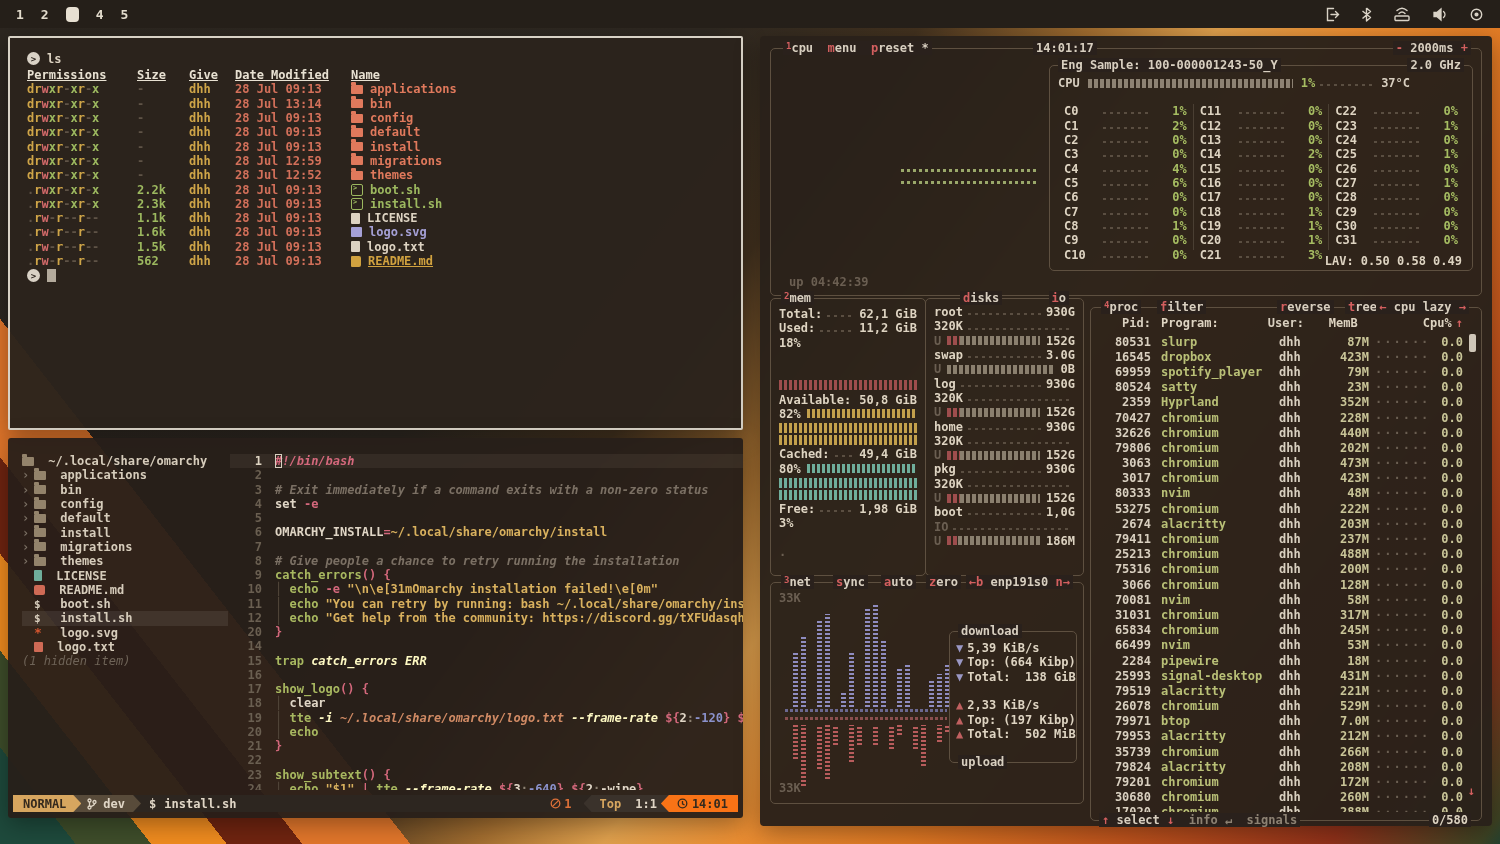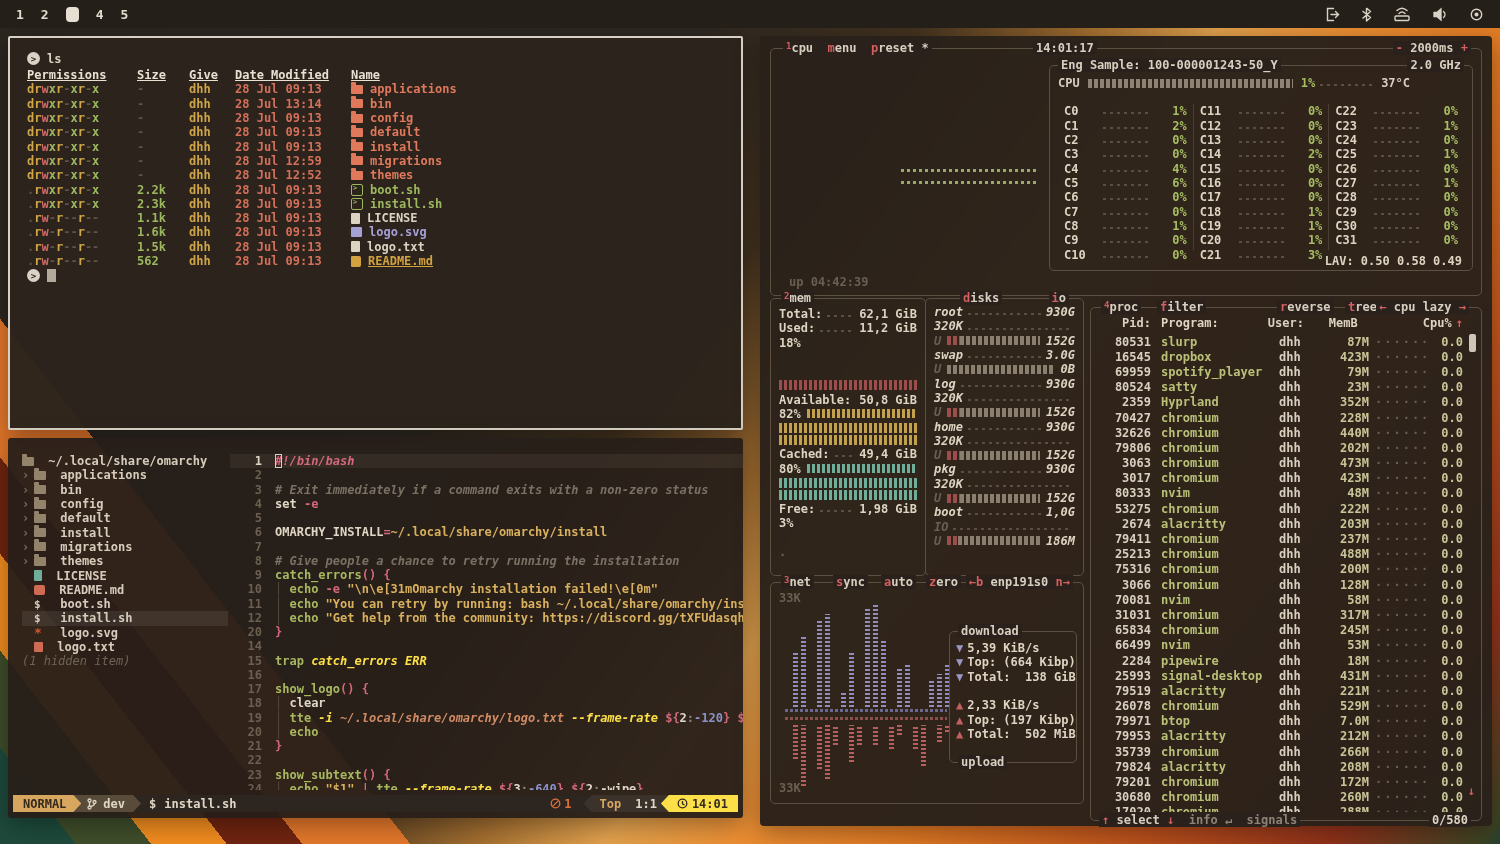--- a/index.html
+++ b/index.html
@@ -62,38 +62,38 @@
   .tic-svg{color:#d4552f;font:700 13px "DejaVu Sans Mono",monospace;width:12px;}
   .tic-txt{width:9px;height:10px;background:#cf6a55;border-radius:1px;}
   .thidden{color:#6e6357;font-style:italic;font-weight:400;}
   .codearea{position:absolute;left:222px;top:0;right:0;bottom:28px;padding-top:16px;overflow:hidden;}
   .cl{display:flex;height:14.25px;align-items:center;white-space:pre;}
   .cl .ln{width:32px;text-align:right;color:#6a5f51;padding-right:13px;flex:none;}
   .cl.cur{background:rgba(214,197,166,.08);}
   .cl.cur .ln{color:#ded4c2;}
   .wh{color:#e0d6c6;} .pk{color:#d4687c;} .yl{color:#d9b15e;} .gr{color:#a8b860;}
   .cm{color:#7b7064;font-style:italic;} .bl{color:#8b92cc;} .dm{color:#8d8273;}
-  .it{font-style:italic;} .itr{color:#fde047;font-style:italic;}
+  .it{font-style:italic;} .itr{color:#fef9c3;font-style:italic;}
   .sal{color:#d08a64;font-style:italic;} .gd{color:#55493d;}
   .curch{outline:1px solid #d8cfc0;outline-offset:-1px;}
   
   .sl{position:absolute;left:5px;right:5px;bottom:6px;height:17px;background:#2d2620;
     display:flex;align-items:stretch;font:700 12px "DejaVu Sans Mono",monospace;border-radius:2px;}
   .seg{display:inline-flex;align-items:center;height:17px;}
   .seg-mode{background:#d7a65f;color:#352a1e;padding:0 15px 0 10px;
     clip-path:polygon(0 0,calc(100% - 8px) 0,100% 50%,calc(100% - 8px) 100%,0 100%);margin-right:-8px;z-index:3;}
   .seg-branch{background:#584b3a;color:#e0d6c6;padding:0 16px 0 14px;
     clip-path:polygon(0 0,calc(100% - 8px) 0,100% 50%,calc(100% - 8px) 100%,0 100%);margin-right:-8px;z-index:2;gap:6px;}
   .seg-file{padding-left:16px;color:#e0d6c6;gap:8px;}
   .sl .spacer{flex:1;}
   .diag{display:inline-flex;align-items:center;color:#dd7038;gap:3px;padding-right:12px;}
   .seg-mid{background:#3a322b;color:#e0d6c6;padding:0 12px 0 16px;gap:14px;
     clip-path:polygon(8px 0,100% 0,100% 100%,8px 100%,0 50%);margin-right:-8px;z-index:2;}
   .seg-mid .toptxt{color:#d7a65f;}
-  .seg-time{background:#fde047;color:#352a1e;padding:0 10px 0 16px;gap:4px;
+  .seg-time{background:#f97316;color:#352a1e;padding:0 10px 0 16px;gap:4px;
     clip-path:polygon(8px 0,100% 0,100% 100%,8px 100%,0 50%);z-index:3;}
   
   .btop{left:760px;top:36px;width:732px;height:790px;background:rgba(41,33,26,.97);border-radius:4px;color:#d8cfc0;}
   .box{position:absolute;border:1px solid #5e5040;border-radius:5px;box-sizing:border-box;}
   .btit{position:absolute;top:-8px;background:#2a211c;padding:0 3px;white-space:pre;color:#d8cfc0;}
   .bbot{position:absolute;bottom:-7px;background:#2a211c;padding:0 3px;white-space:pre;}
   .key{display:inline-block;} .key::first-letter{color:#d35f5f;}
   .sup{color:#d35f5f;font-size:9px;vertical-align:top;}
   .red{color:#d35f5f;} .grn{color:#a6bd62;} .dim{color:#6b5f52;}
   .cpubox{left:10px;top:12px;width:712px;height:248px;}
@@ -113,21 +113,21 @@
   .cpuspark div{height:3px;margin-bottom:9px;background:repeating-linear-gradient(90deg,#9aa86a 0 3px,transparent 3px 6px);}
   .membox{left:10px;top:262px;width:156px;height:278px;padding:8px 8px 0 8px;}
   .mr{display:flex;height:14.3px;align-items:center;white-space:pre;}
   .mlbl{color:#ded4c2;} .mval{color:#ded4c2;margin-left:auto;} .mpct{color:#ded4c2;}
   .mbar{height:9px;flex:1;margin-left:6px;}
   .mbarfull{height:10px;margin:2px 0;}
   .bar-red{background:repeating-linear-gradient(90deg,#9e4d4d 0 3px,transparent 3px 5px);}
   .bar-yel{background:repeating-linear-gradient(90deg,#c3a04c 0 3px,transparent 3px 5px);}
   .bar-teal{background:repeating-linear-gradient(90deg,#6fae9b 0 3px,transparent 3px 5px);}
   .diskbox{left:165px;top:262px;width:159px;height:278px;padding:6px 8px 0 8px;}
-  .drow{display:flex;height:14.3px;align-items:center;white-space:pre;font-style:italic;}
+  .drow{display:flex;height:14.3px;align-items:center;white-space:pre;}
   .dname{color:#ded4c2;} .dval{color:#ded4c2;margin-left:auto;}
   .dbar{flex:1;height:9px;margin:0 6px;display:flex;}
   .dbar i{display:block;height:100%;}
   .dbar .fr{background:repeating-linear-gradient(90deg,#9e4d4d 0 4px,transparent 4px 6px);}
   .dbar .fg{background:repeating-linear-gradient(90deg,#8a7f6e 0 4px,transparent 4px 6px);flex:1;}
   .netbox{left:10px;top:546px;width:314px;height:222px;}
   .scale{position:absolute;color:#6b5f52;left:8px;}
   .glabel{font-weight:700;}
   .dlbars,.ulbars{position:absolute;left:22px;display:flex;gap:3px;align-items:flex-end;}
   .dlbars{top:14px;height:110px;}

